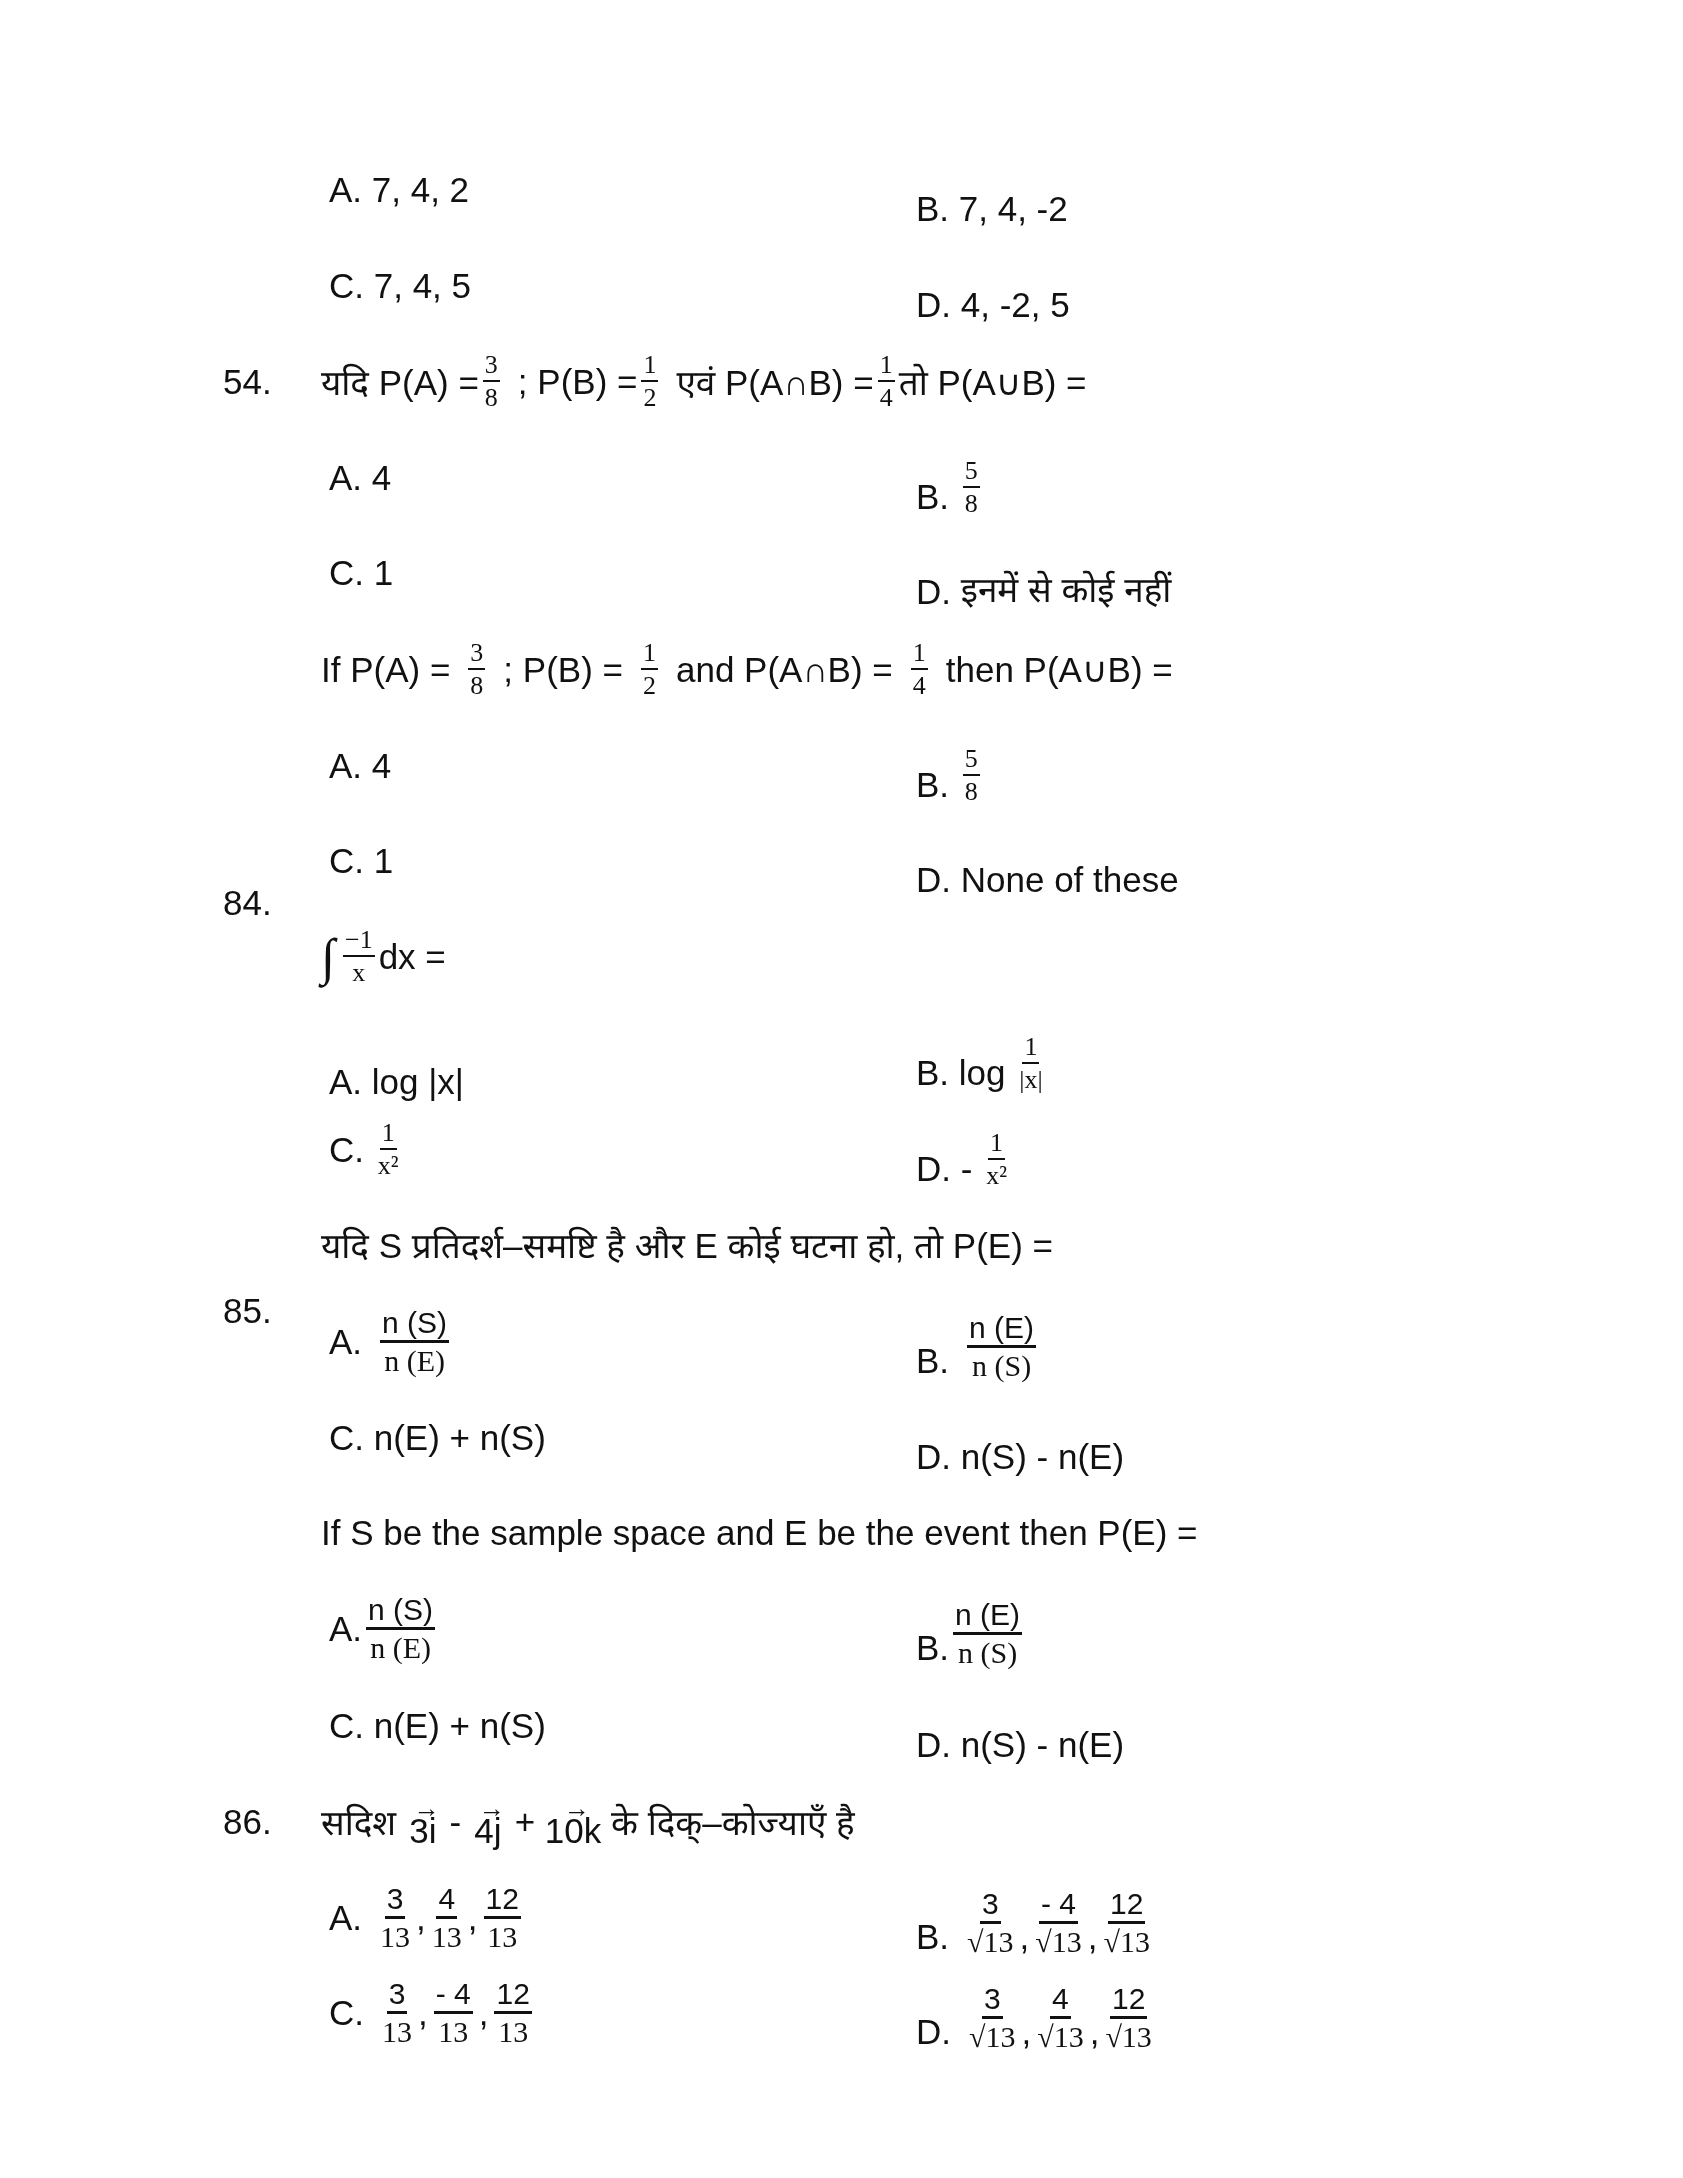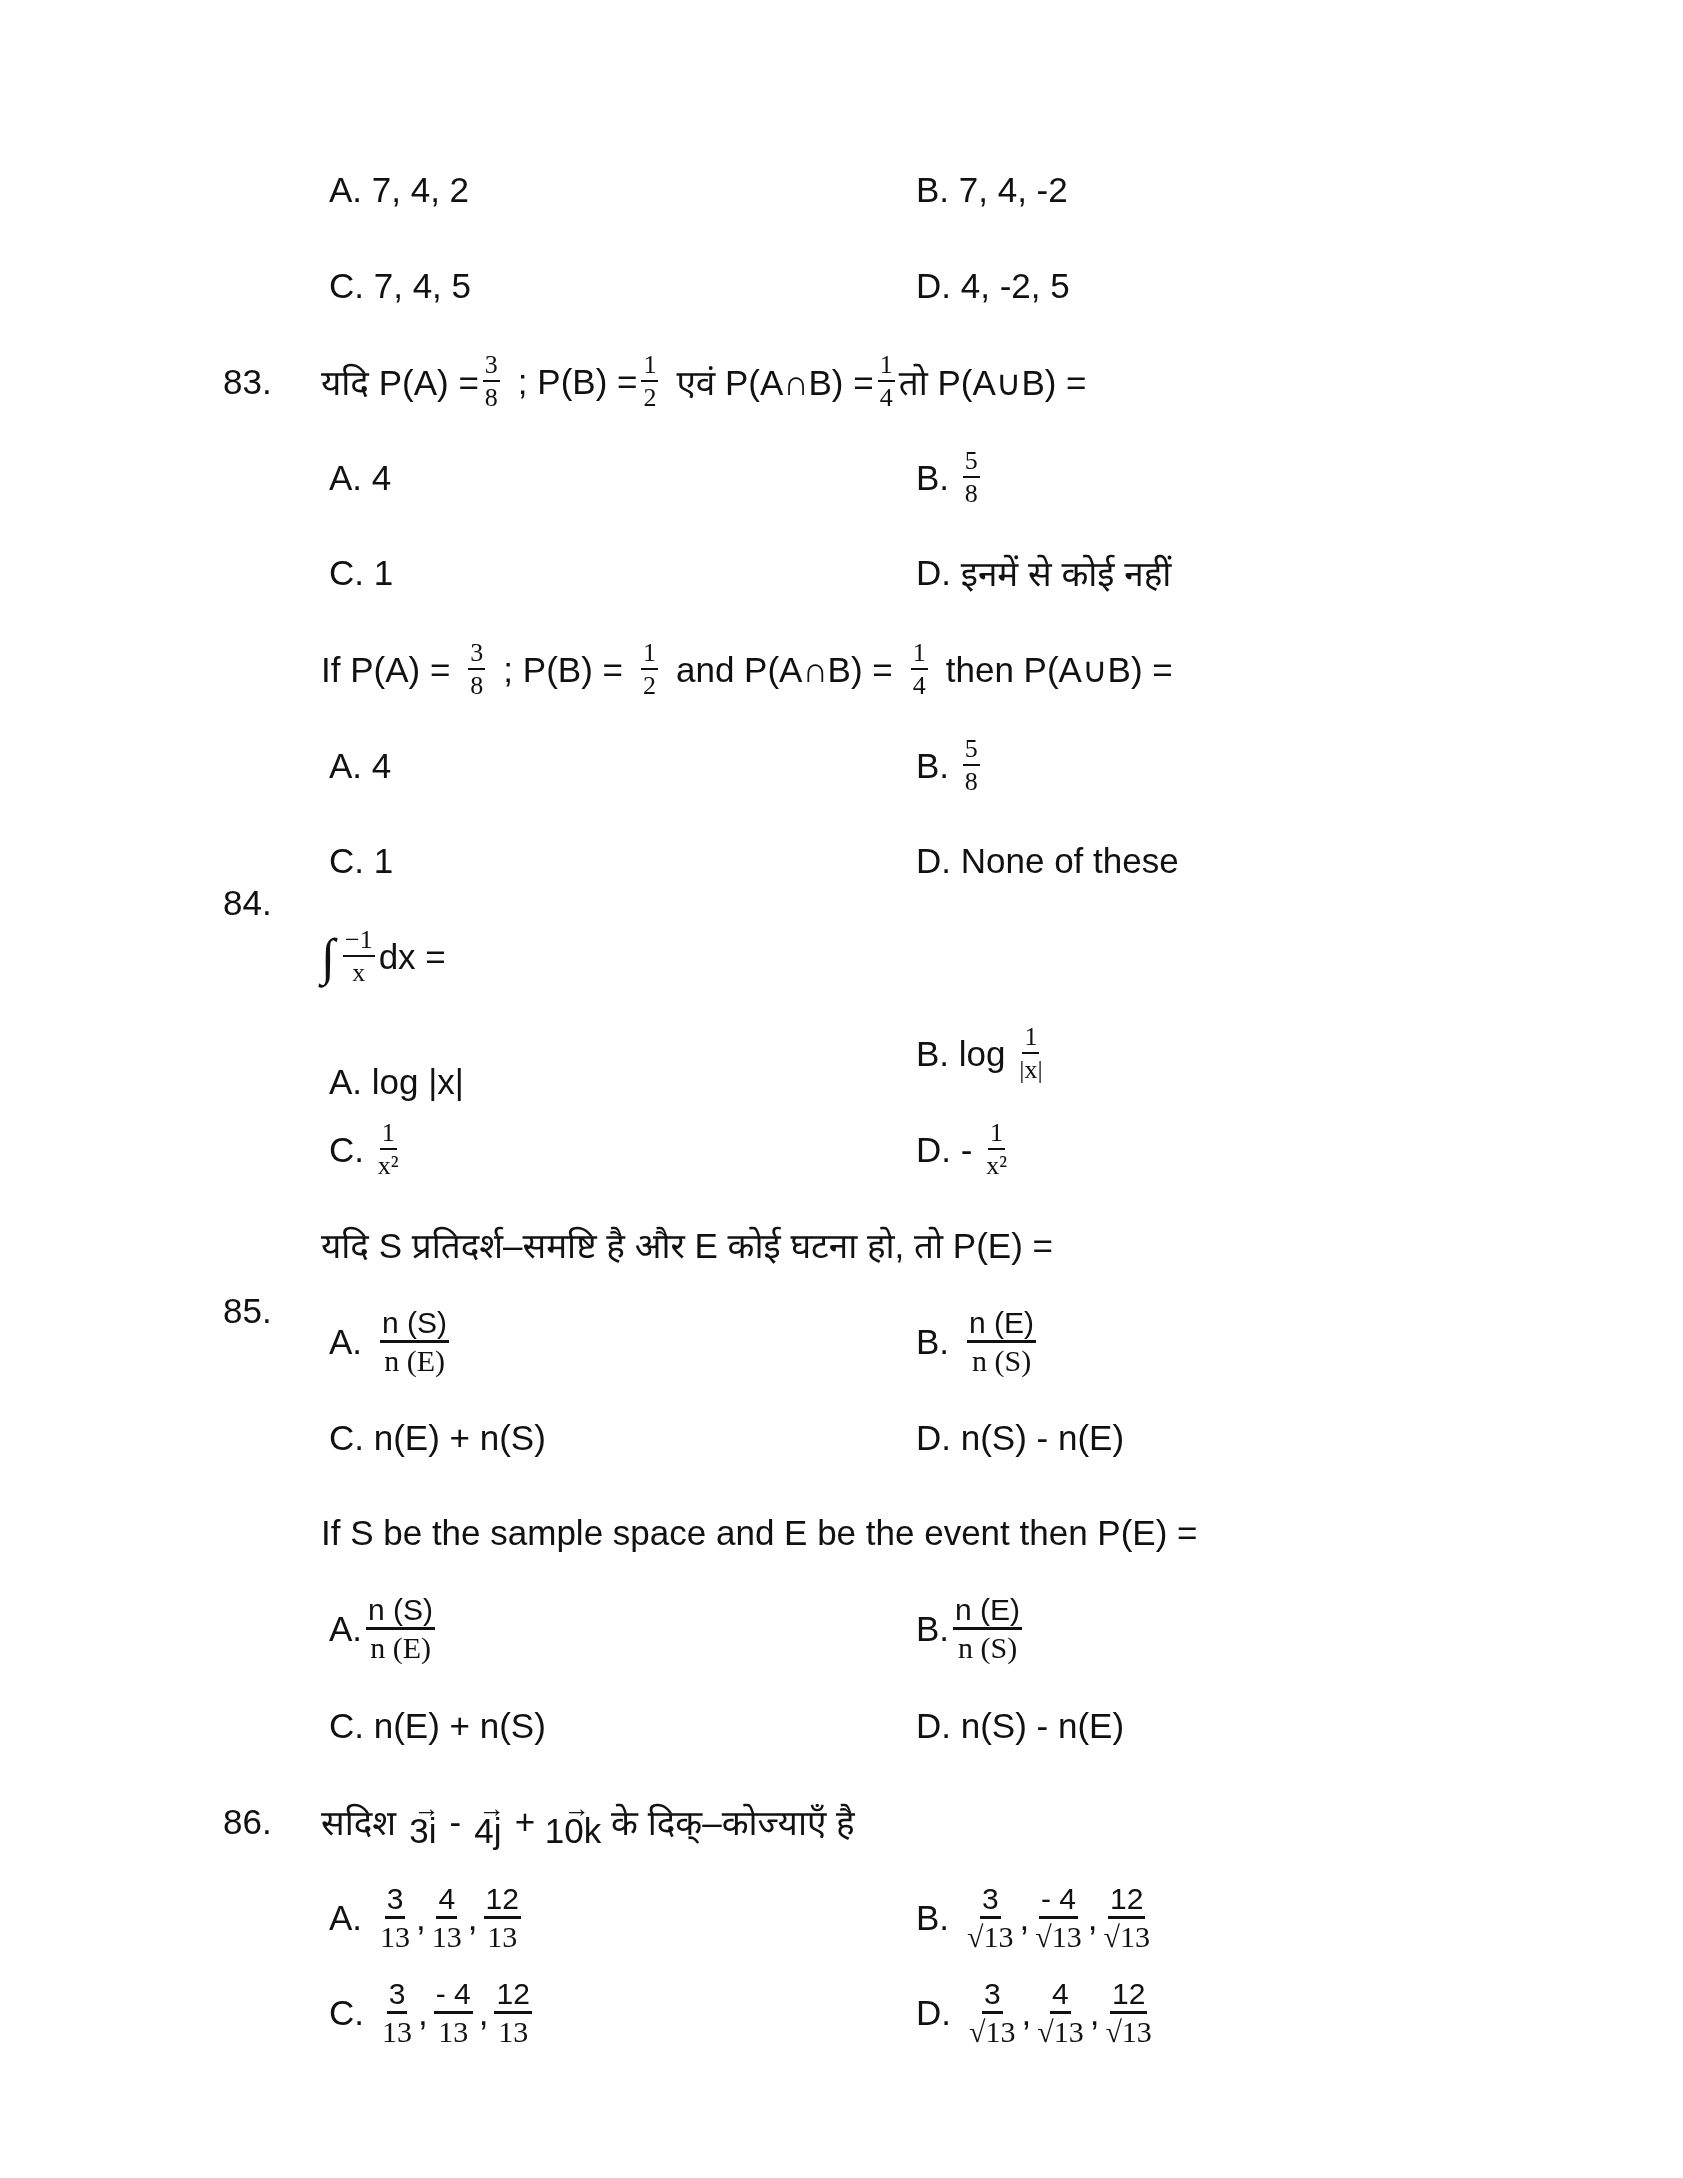--- a/index.html
+++ b/index.html
@@ -1,21 +1,21 @@
 <!DOCTYPE html>
 <html><head>
 <meta charset="utf-8">
 <style>
   html, body { margin: 0; padding: 0; background: #ffffff; }
   body { width: 1683px; height: 2178px; position: relative; overflow: hidden;
          font-family: "Liberation Sans", sans-serif; color: #111; }
   .row { position: absolute; height: 79px; display: flex; align-items: center;
          font-size: 35px; white-space: nowrap; }
   .colA { left: 321px; margin-left: 8px; }
-  .colB { left: 916px; }
+  .colB { left: 916px; align-items: flex-end; }
   .qtext { left: 321px; }
   .frac { display: inline-flex; flex-direction: column; align-items: center;
           vertical-align: middle; margin: 0 4px; line-height: 1; }
   .frac .num { font-family: "Liberation Serif", serif; font-size: 26px; padding: 0 2px 2px; border-bottom: 2px solid #111; }
   .frac .den { font-family: "Liberation Serif", serif; font-size: 26px; padding-top: 3px; }
   .frac.sansnum .num { font-family: "Liberation Sans", sans-serif; font-size: 30px; border-bottom: 3px solid #111; }
   .frac.big .den { font-size: 30px; }
   .sep { margin: 0 2px; }
   .integral { font-family: "Liberation Serif", serif; font-size: 51px; margin-right: 4px; }
   .vec { display: inline-flex; flex-direction: column; align-items: center; line-height: 1; vertical-align: bottom; }
@@ -32,21 +32,21 @@
     <span>B. 7, 4, -2</span>
   </div>
 <div class="row colA" style="top:246px">
     <span>C. 7, 4, 5</span>
   </div>
 <div class="row colB" style="top:246px">
     <span>D. 4, -2, 5</span>
   </div>
 
 <div class="row" style="top:342px; left:223px">
-    <span>83.</span>
+    <span>54.</span>
   </div>
 <div class="row qtext" style="top:342px">
   <span>यदि P(A) =</span>
   <span class="frac">
       <span class="num">3</span>
       <span class="den">8</span>
     </span>
   <span class="gap"></span>
   <span>; P(B) =</span>
   <span class="frac">

